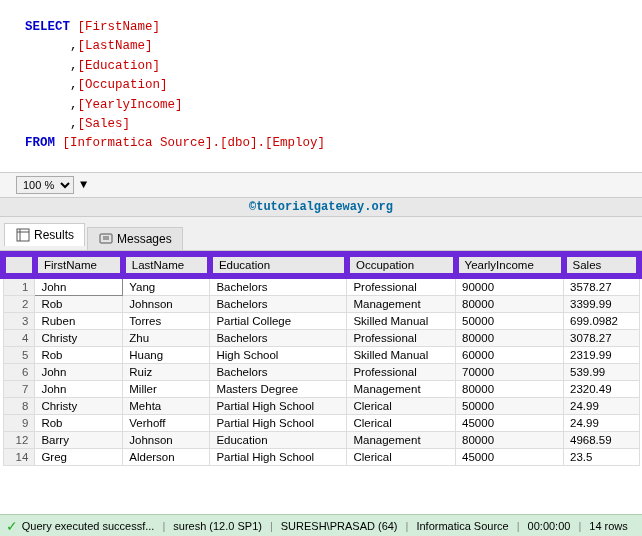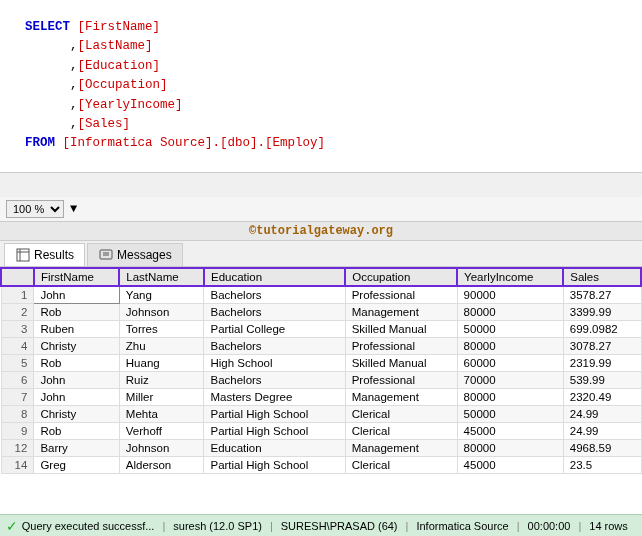--- a/index.html
+++ b/index.html
@@ -21,42 +21,41 @@
       font-size: 12.5px;
     }
 
     .sql-keyword { color: #0000cc; font-weight: bold; }
     .sql-bracket { color: #cc0000; }
 
     
     #toolbar {
       background: #f5f5f5;
       border-bottom: 1px solid #ccc;
-      padding: 3px 6px;
+      padding: 3px 16px;
       display: flex;
       align-items: center;
       gap: 6px;
       font-size: 12px;
-      margin-top: 24px;
     }
 
     #zoom-select {
       font-size: 11px;
       padding: 1px 2px;
       border: 1px solid #aaa;
     }
 
     
     #watermark-bar {
       background: #e8e8e8;
       text-align: center;
       padding: 2px 0;
       font-size: 12px;
       font-weight: bold;
-      color: #a16207;
+      color: #0369a1;
       border-bottom: 1px solid #ccc;
     }
 
     
     #results-tabs {
       background: #f0f0f0;
       display: flex;
       align-items: center;
       border-bottom: 1px solid #ccc;
       padding: 2px 4px 0 4px;
@@ -79,20 +78,21 @@
       font-size: 12px;
       cursor: pointer;
       border: 1px solid #ccc;
       border-bottom: none;
       background: #ffffff;
       font-family: Segoe UI, Arial, sans-serif;
     }
 
     .tab-btn.inactive {
       background: #e4e4e4;
+      margin-top: 8px;
     }
 
     
     #results-container {
       overflow-y: auto;
       overflow-x: auto;
       background: #ffffff;
       flex: 1;
     }
 
@@ -101,21 +101,21 @@
       font-size: 11.5px;
       font-family: Segoe UI, Arial, sans-serif;
       width: 100%;
     }
 
     #results-table thead tr {
       background: #e8e8e8;
     }
 
     #results-table th {
-      border: 2px solid #6d28d9;
+      border: 6px solid #6d28d9;
       padding: 2px 6px;
       font-weight: normal;
       text-align: left;
       white-space: nowrap;
     }
 
     #results-table td {
       border: 1px solid #ddd;
       padding: 2px 6px;
       white-space: nowrap;

